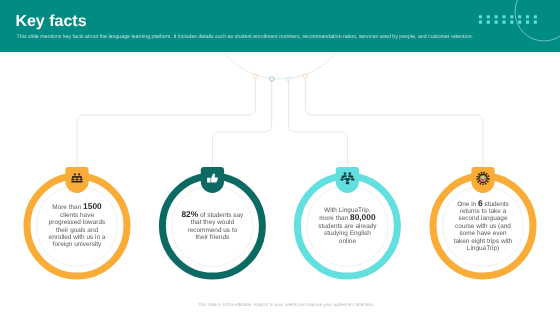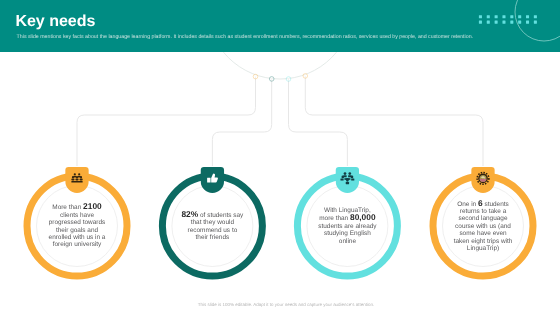--- a/index.html
+++ b/index.html
@@ -48,21 +48,21 @@
       <rect x="502.45" y="20.60" width="3.05" height="3.05" rx="0.3" fill="#62E0DF"></rect>
       <rect x="510.30" y="20.60" width="3.05" height="3.05" rx="0.3" fill="#62E0DF"></rect>
       <rect x="518.15" y="20.60" width="3.05" height="3.05" rx="0.3" fill="#62E0DF"></rect>
       <rect x="526.00" y="20.60" width="3.05" height="3.05" rx="0.3" fill="#62E0DF"></rect>
       <rect x="533.85" y="20.60" width="3.05" height="3.05" rx="0.3" fill="#62E0DF"></rect>
     </svg>
   <svg class="layer" id="bandarc-layer" viewBox="0 0 560 315">
     <circle cx="544" cy="12" r="29" fill="none" stroke="#7FCEC6" stroke-width="0.85"></circle>
   </svg>
 
-  <div id="title">Key needs</div>
+  <div id="title">Key facts</div>
   <div id="subtitle">This slide mentions key facts about the language learning platform. It includes details such as student enrollment numbers, recommendation ratios, services used by people, and customer retention.</div>
 
   <svg class="layer" id="conn-layer" viewBox="0 0 560 315">
       <path d="M 255.5 76.6 V 107.5 Q 255.5 115 248 115 H 84.5 Q 77 115 77 122.5 V 166" fill="none" stroke="#E4E4E4" stroke-width="0.9" stroke-dasharray="none" opacity="1"></path>
       <circle cx="255.5" cy="76.6" r="2.3" fill="#ffffff" stroke="#FAAC38" stroke-width="0.75" opacity="0.45"></circle>
       <path d="M 271.7 78.9 V 124.5 Q 271.7 132 264.2 132 H 219.9 Q 212.4 132 212.4 139.5 V 166" fill="none" stroke="#E4E4E4" stroke-width="0.9" stroke-dasharray="none" opacity="1"></path>
       <circle cx="271.7" cy="78.9" r="2.3" fill="#ffffff" stroke="#0C6A62" stroke-width="0.75" opacity="0.45"></circle>
       <path d="M 288.5 79 V 124.5 Q 288.5 132 296 132 H 339.9 Q 347.4 132 347.4 139.5 V 166" fill="none" stroke="#E4E4E4" stroke-width="0.9" stroke-dasharray="none" opacity="1"></path>
       <circle cx="288.5" cy="79" r="2.3" fill="#ffffff" stroke="#62E0DF" stroke-width="0.75" opacity="0.45"></circle>
       <path d="M 305.3 75.9 V 107.5 Q 305.3 115 312.8 115 H 475.5 Q 483 115 483 122.5 V 166" fill="none" stroke="#E4E4E4" stroke-width="0.9" stroke-dasharray="none" opacity="1"></path>
@@ -124,21 +124,21 @@
           <circle cx="0" cy="0" r="3.5" fill="#a89550"></circle>
           <path d="M-3.45 0.5 a3.5 3.5 0 0 0 6.9 0 Z" fill="#bf6d7e"></path>
           <path d="M-2.45 -1.2 L0 -2.4 L2.45 -1.2 L0 0.0 Z" fill="#ded7a8"></path>
           <path d="M1.55 -0.6 L1.55 0.95 L1.15 0.95 L1.15 -0.8 Z" fill="#ded7a8"></path>
         </g>
       </g>
     </svg>
 
   <div id="texts">
       <div class="fact-text" style="left: 42px; width: 70px; top: 196px; height: 60px;">
-        <span>More than <b>2100</b><br>clients have<br>progressed towards<br>their goals and<br>enrolled with us in a<br>foreign university</span>
+        <span>More than <b>1500</b><br>clients have<br>progressed towards<br>their goals and<br>enrolled with us in a<br>foreign university</span>
       </div>
       <div class="fact-text" style="left: 177.4px; width: 70px; top: 196px; height: 60px;">
         <span><b>82%</b> of students say<br>that they would<br>recommend us to<br>their friends</span>
       </div>
       <div class="fact-text" style="left: 312.4px; width: 70px; top: 196px; height: 60px;">
         <span>With LinguaTrip,<br>more than <b>80,000</b><br>students are already<br>studying English<br>online</span>
       </div>
       <div class="fact-text" style="left: 448px; width: 70px; top: 196px; height: 60px;">
         <span>One in <b>6</b> students<br>returns to take a<br>second language<br>course with us (and<br>some have even<br>taken eight trips with<br>LinguaTrip)</span>
       </div>

